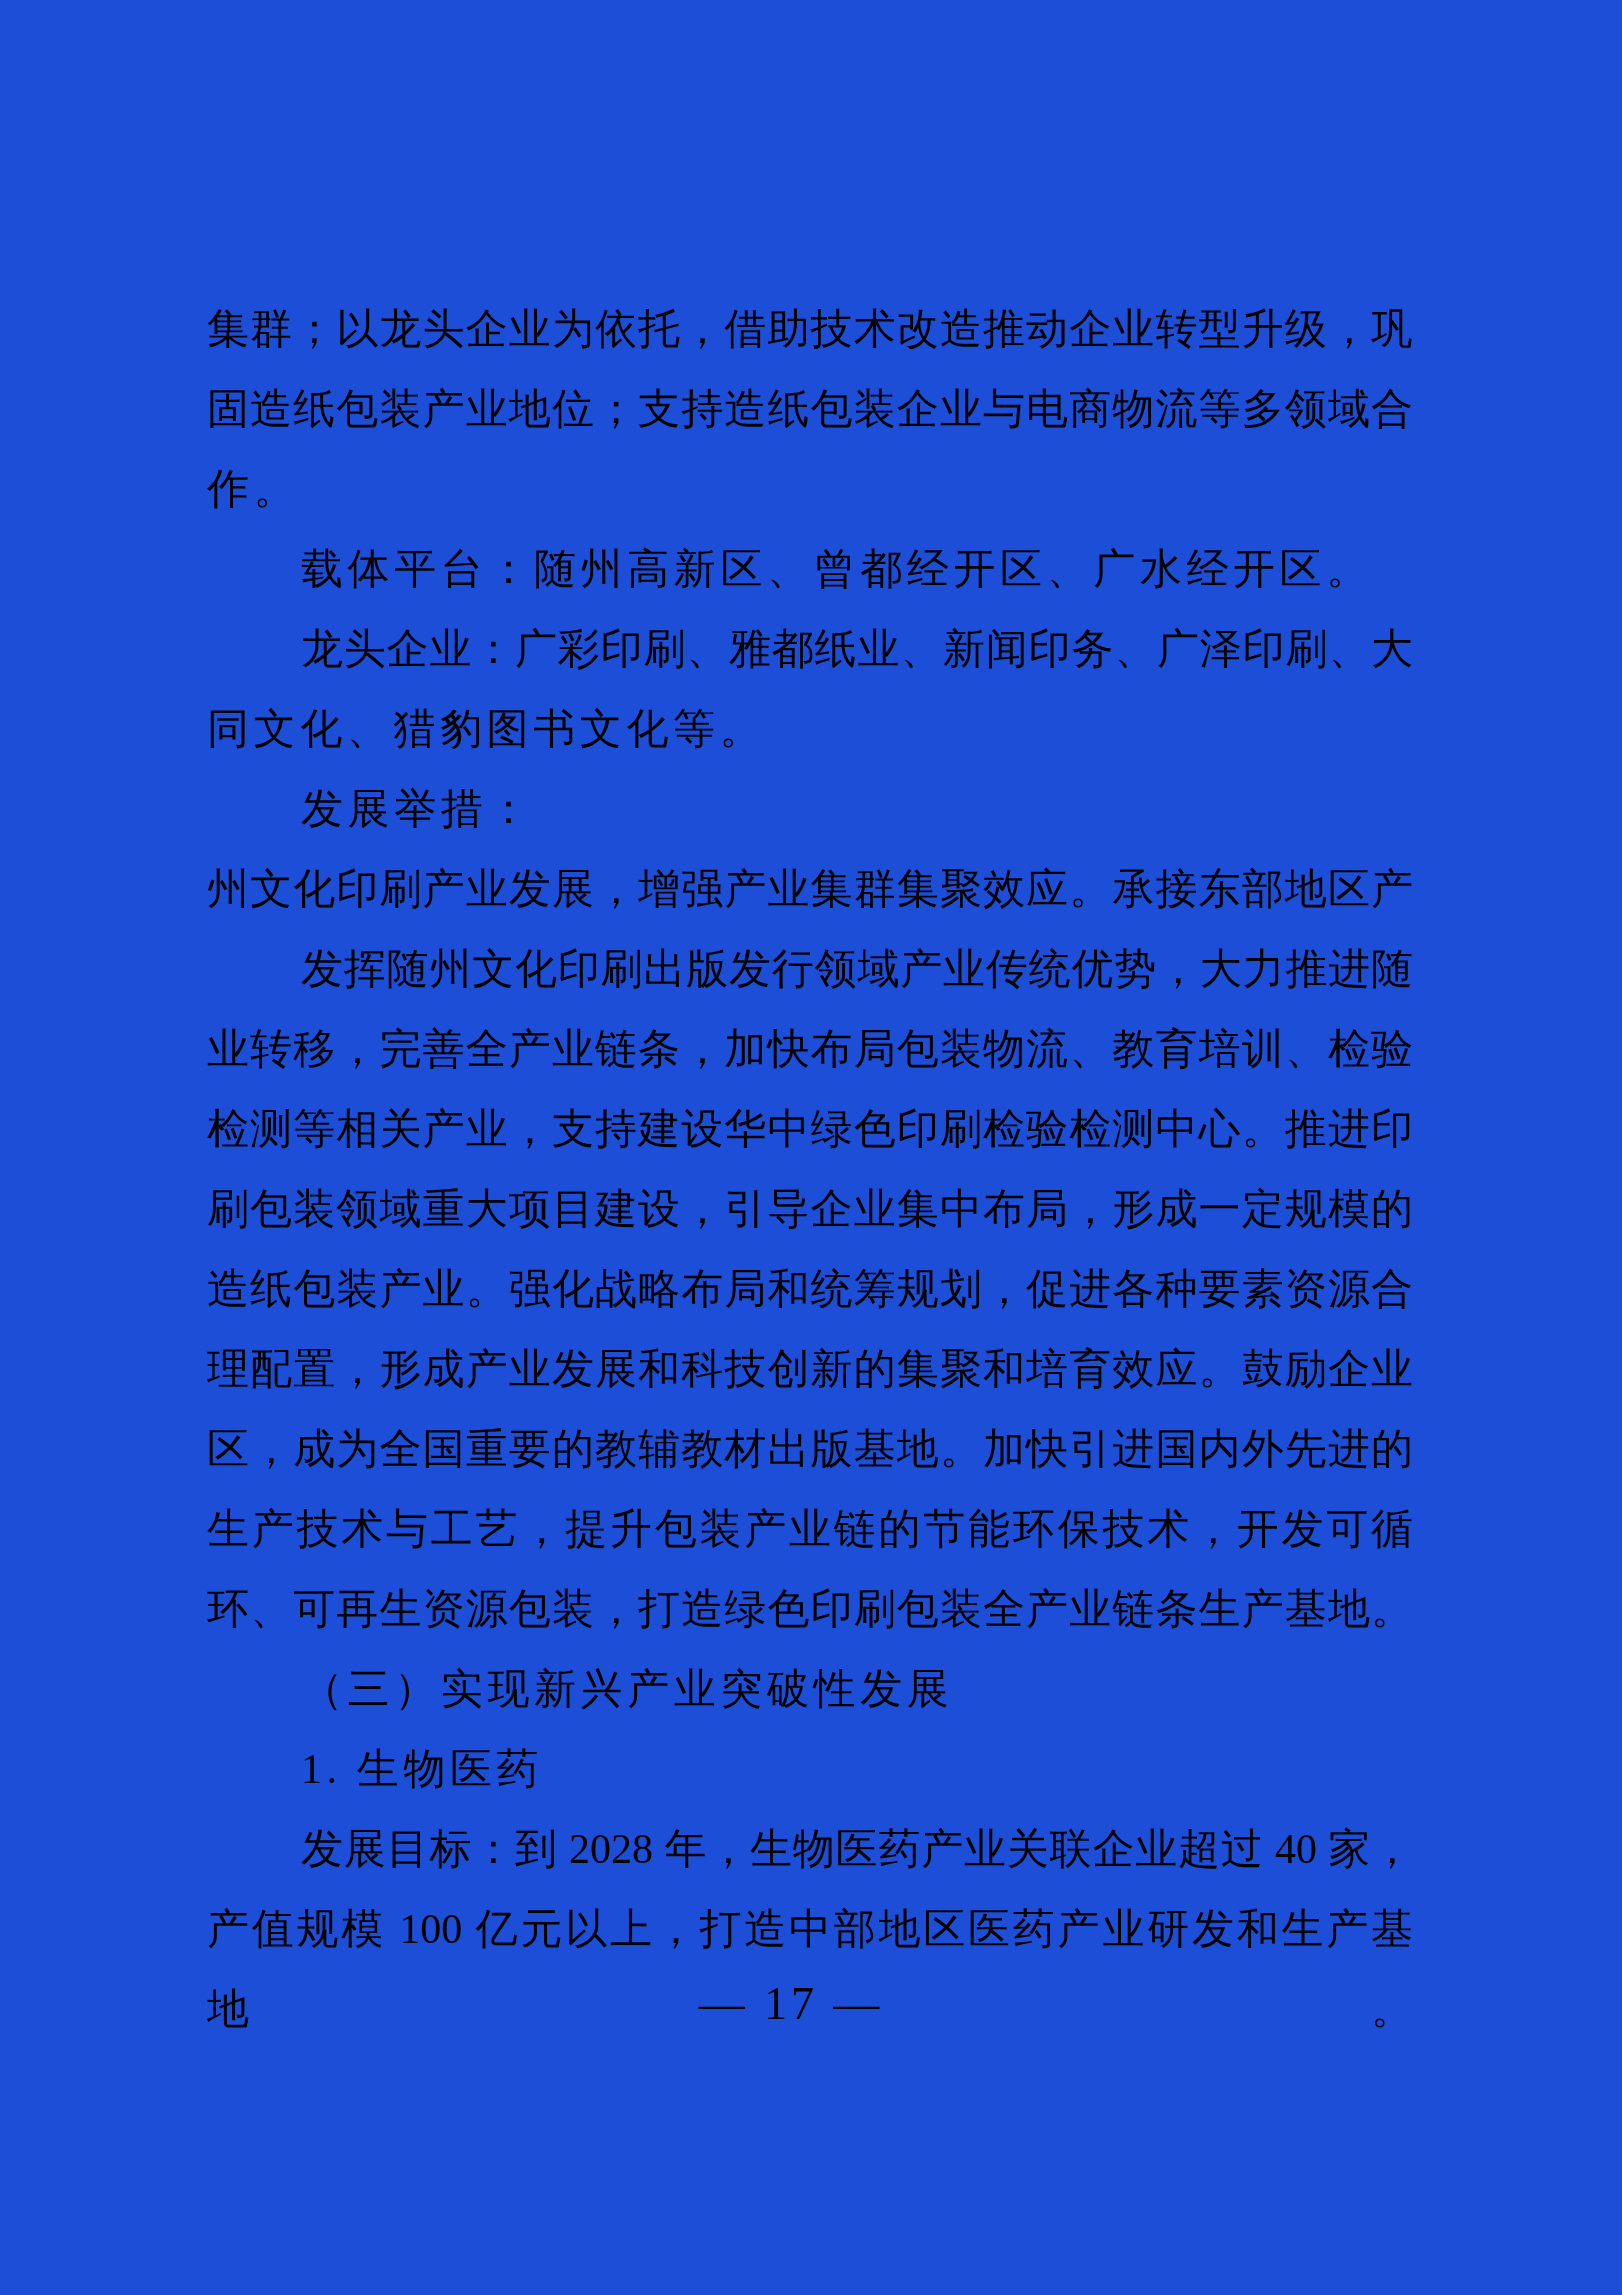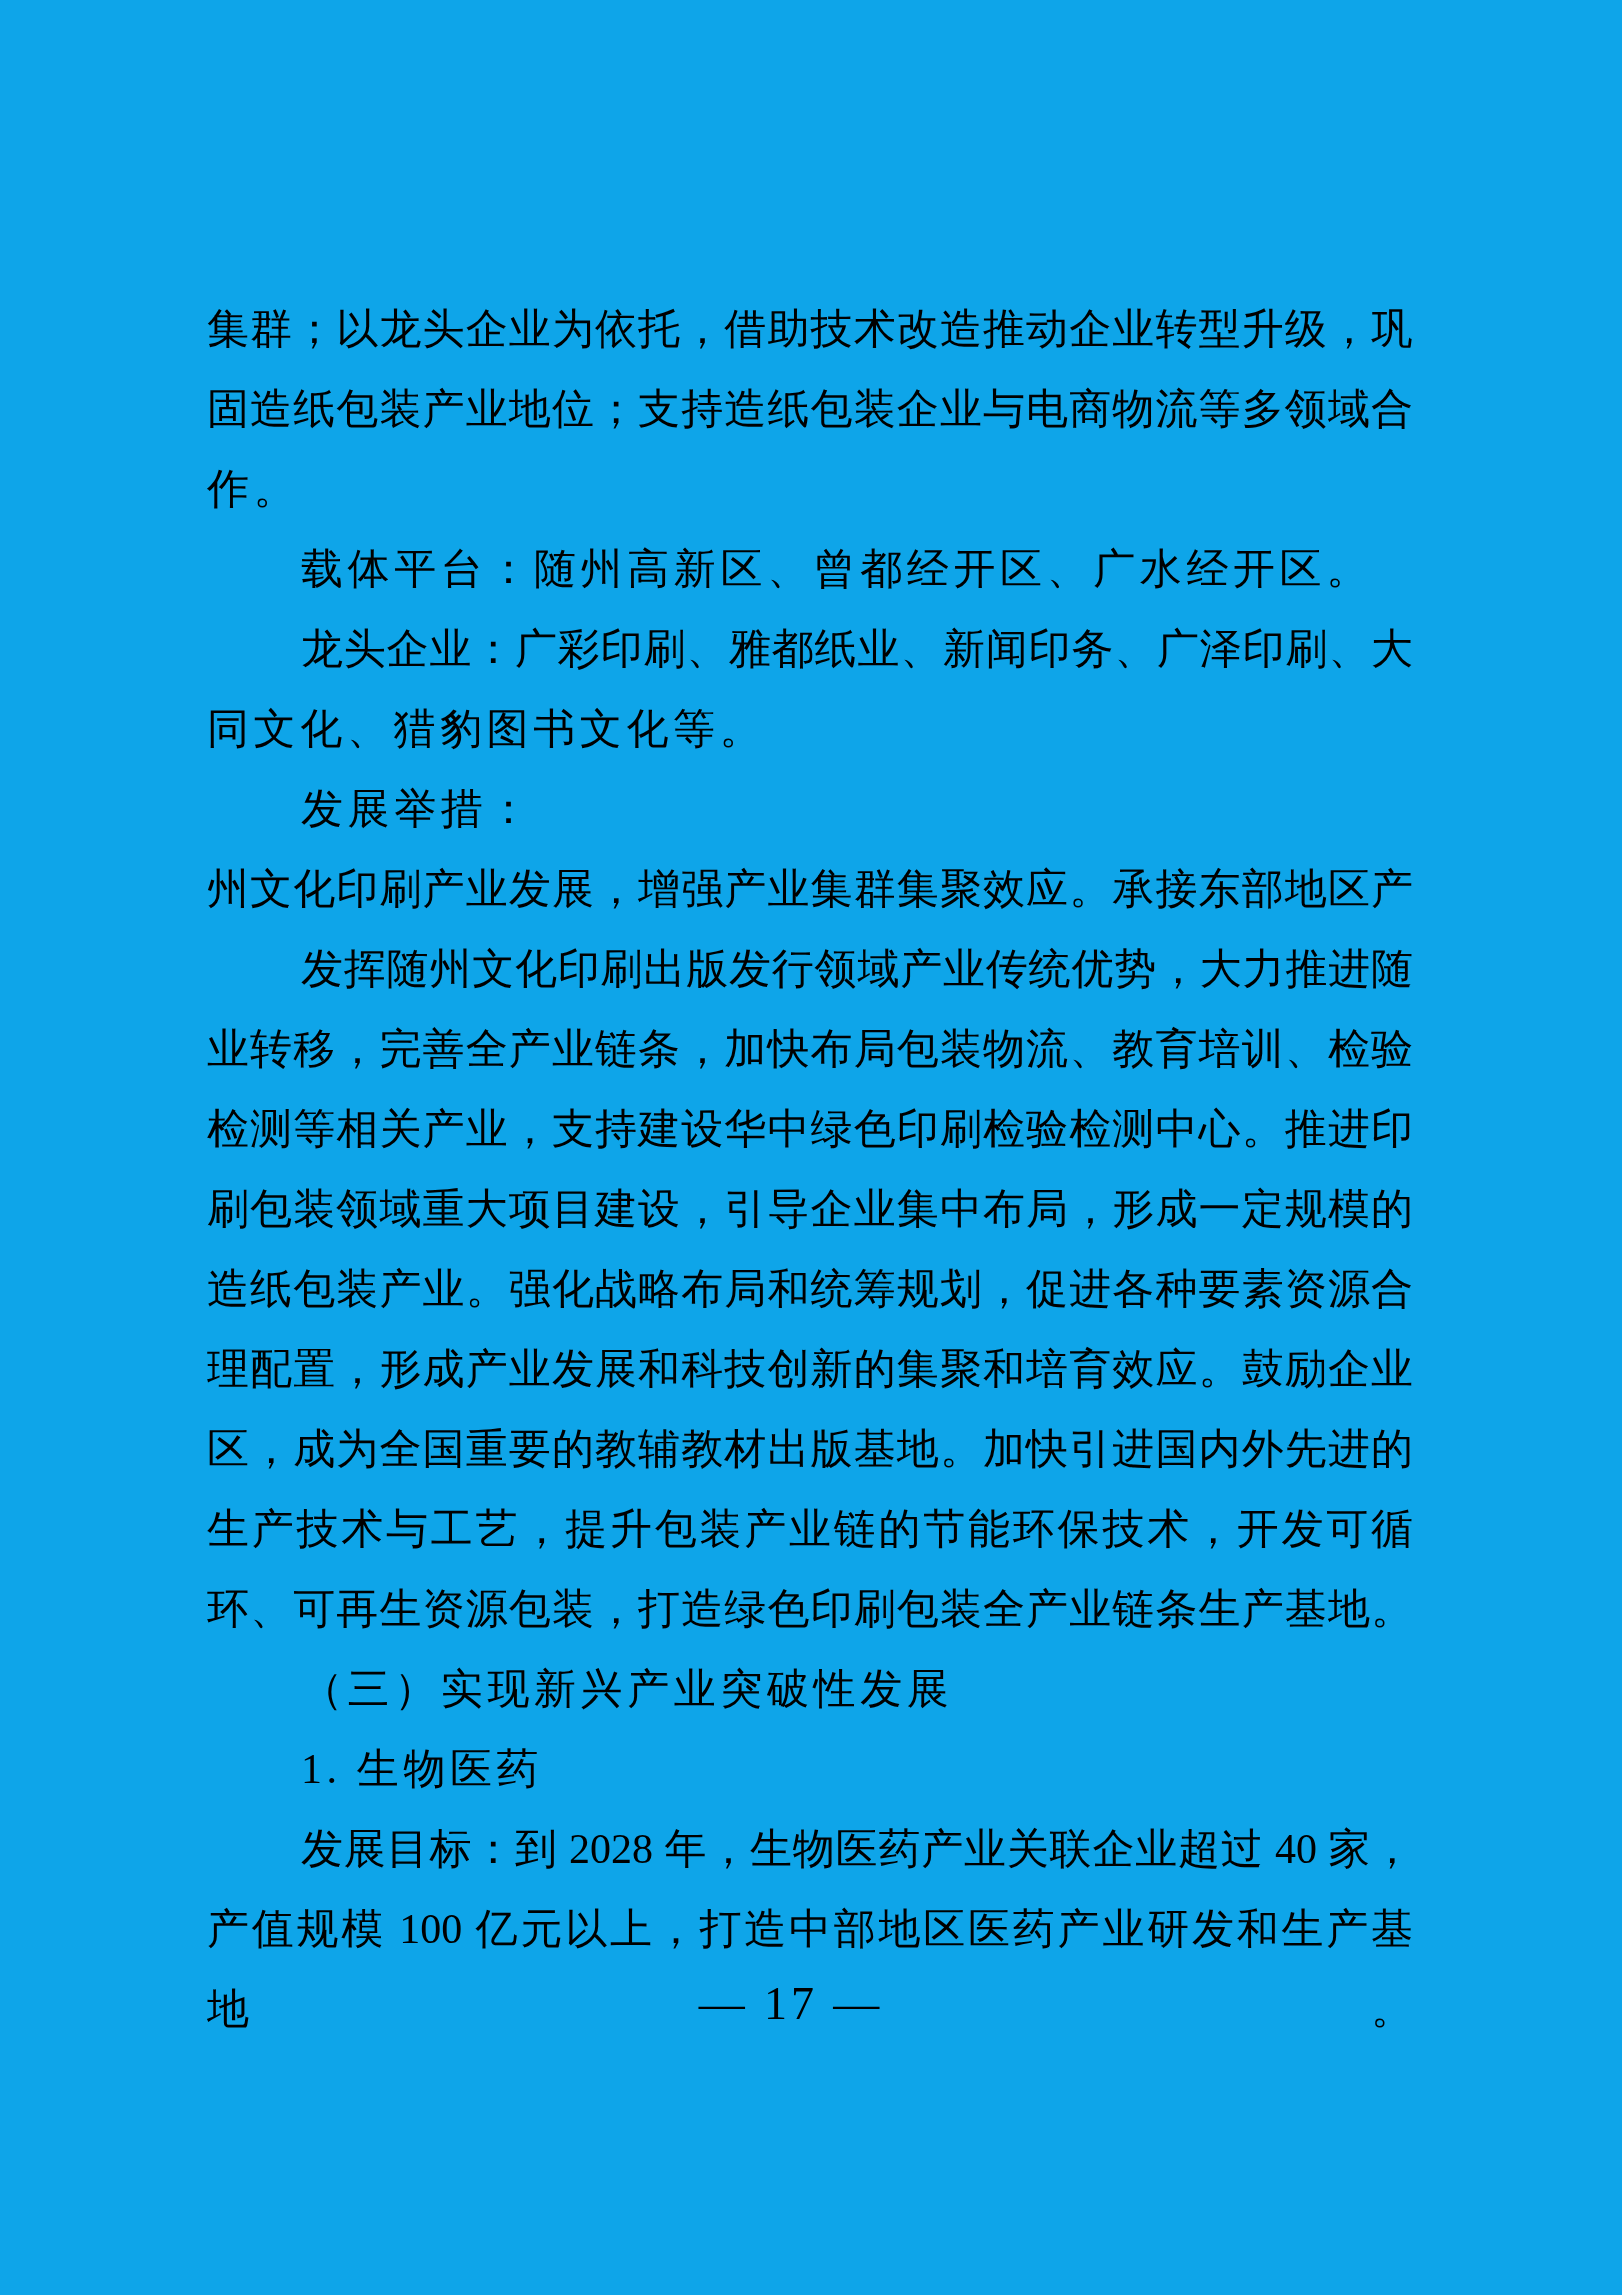--- a/index.html
+++ b/index.html
@@ -5,21 +5,21 @@
   html, body {
     margin: 0;
     padding: 0;
     background: #e8e8e8;
   }
   .page {
     position: relative;
     width: 1622px;
     height: 2295px;
     margin: 0 auto;
-    background: #0ea5e9;
+    background: #1d4ed8;
     color: #000000;
     font-family: "Liberation Serif", "DejaVu Serif", serif;
     box-sizing: border-box;
     padding: 289px 209px 0 207px;
     overflow: hidden;
   }
   .line {
     font-size: 42px;
     line-height: 80px;
     height: 80px;

